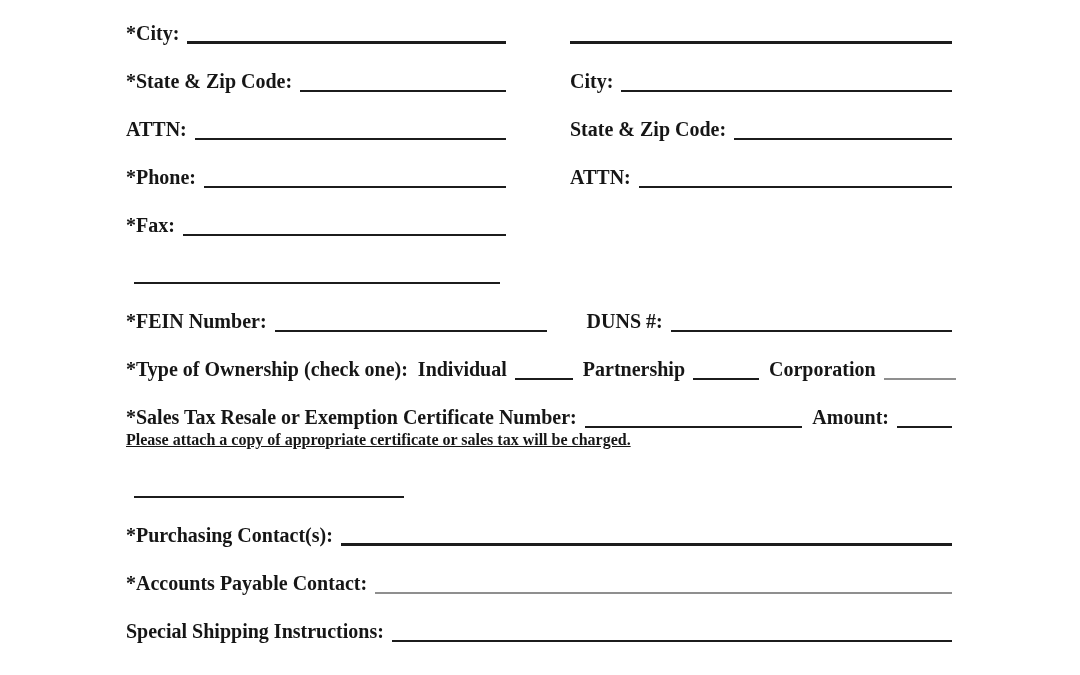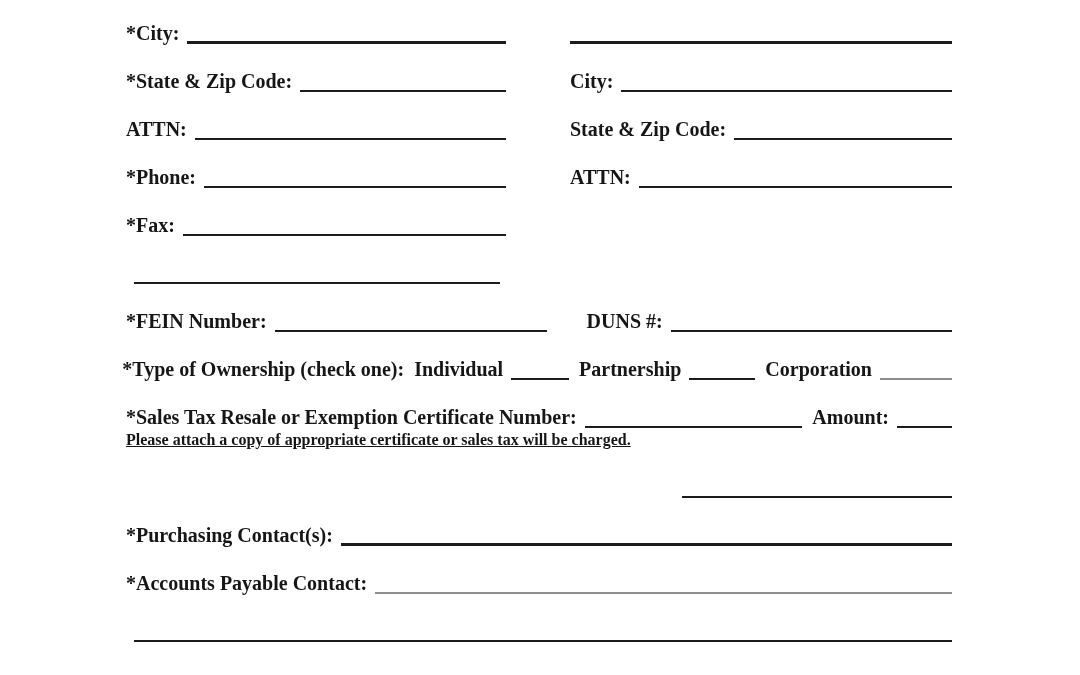--- a/index.html
+++ b/index.html
@@ -24,21 +24,20 @@
     display: grid;
     grid-template-columns: 444px 1fr;
   }
   .row {
     display: flex;
     align-items: flex-end;
     height: 48px;
     padding-bottom: 6px;
     box-sizing: border-box;
     white-space: nowrap;
-    justify-content: flex-end;
   }
   .label { line-height: 1.05; }
   .line {
     border-bottom: 2px solid #1c1c1c;
     height: 6px;
     flex: 1 1 auto;
     margin-left: 8px;
     min-width: 30px;
   }
   .line.thick { border-bottom-width: 3px; }
@@ -147,16 +146,17 @@
     <span class="label">*Purchasing Contact(s):</span>
     <span class="line thick"></span>
   </div>
 
   <div class="row">
     <span class="label">*Accounts Payable Contact:</span>
     <span class="line light"></span>
   </div>
 
   <div class="row">
+    <span class="label">Special Shipping Instructions:</span>
     <span class="line"></span>
   </div>
 
 </div>
 
 </body></html>

